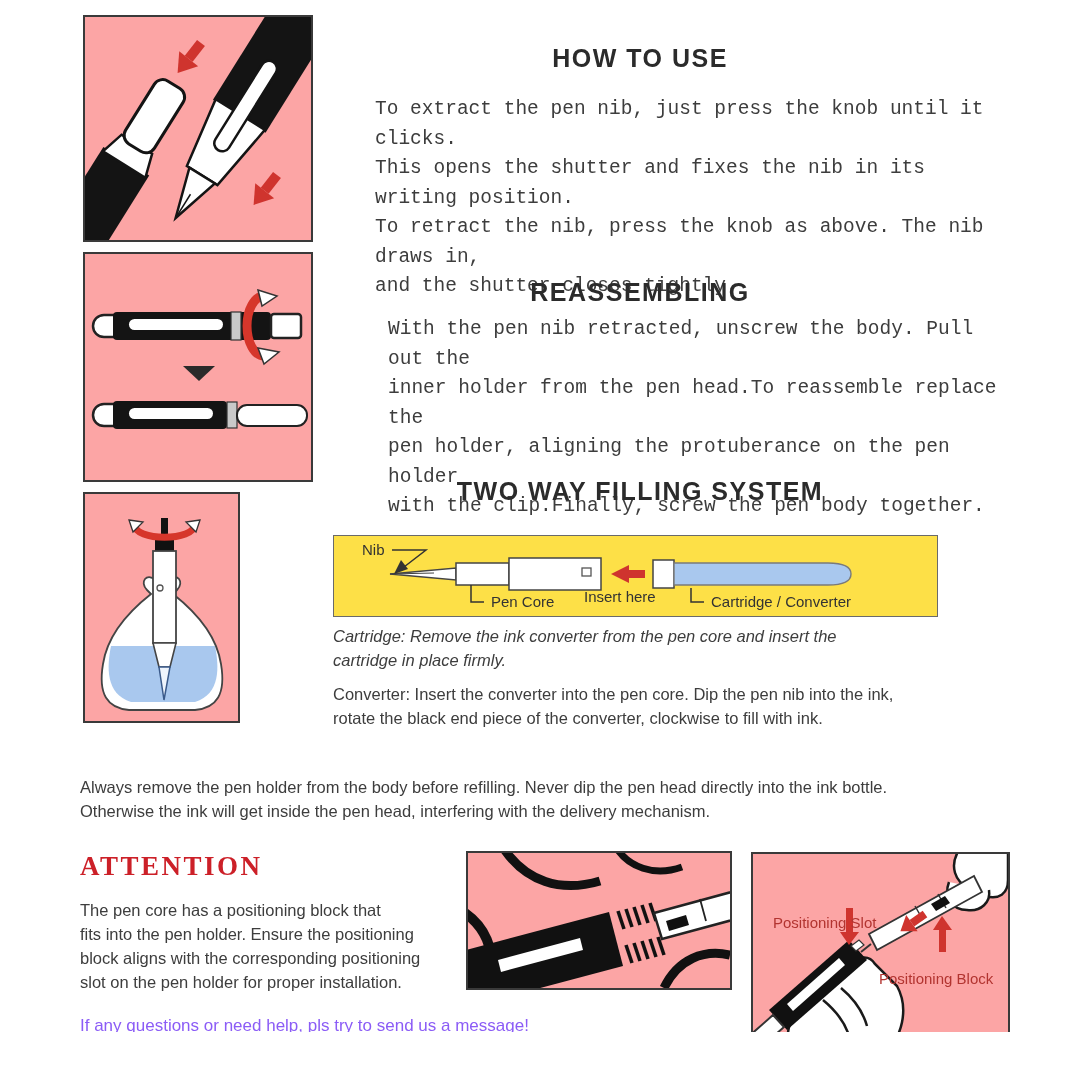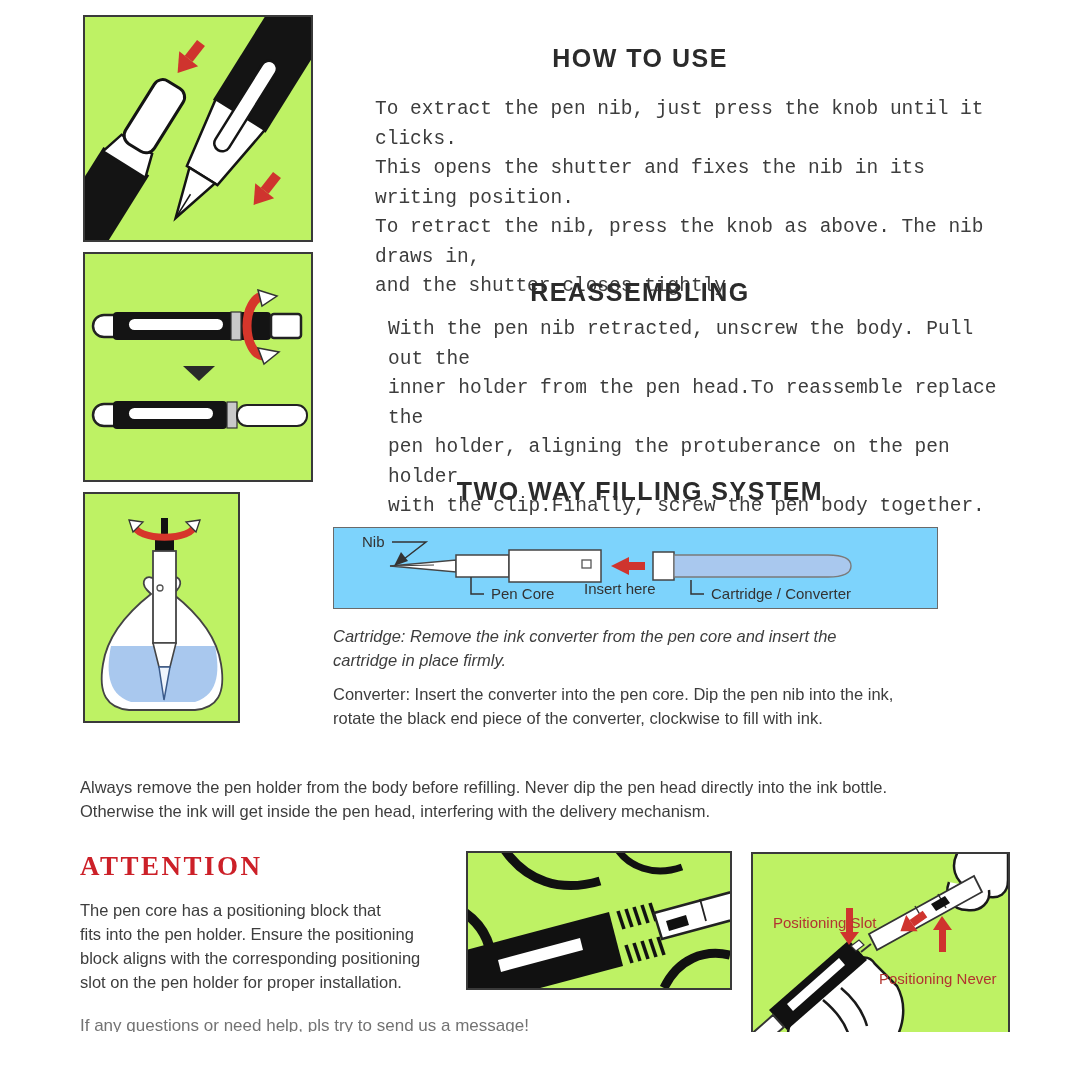--- a/index.html
+++ b/index.html
@@ -1,32 +1,32 @@
 <!DOCTYPE html>
 <html><head>
 <meta charset="utf-8">
 <style>
   html,body{margin:0;padding:0;background:#fff;}
   #canvas{
     position:relative;width:1080px;height:1032px;background:#ffffff;
     font-family:"Liberation Sans","DejaVu Sans",sans-serif;color:#3d3d3d;overflow:hidden;
   }
-  .illus-box{position:absolute;border:2px solid #3a3a3a;background:#bef264;box-sizing:border-box;}
+  .illus-box{position:absolute;border:2px solid #3a3a3a;background:#fca5a5;box-sizing:border-box;}
   .illus-box svg{position:absolute;left:0;top:0;}
   .sec-title{
     position:absolute;text-align:center;font-weight:bold;color:#2b2b2b;
     font-size:25px;letter-spacing:1.5px;white-space:nowrap;
   }
   .body-lg{position:absolute;font-size:19.5px;line-height:29.5px;white-space:pre-line;color:#3d3d3d;font-family:Liberation Mono, monospace;}
   .body-md{position:absolute;font-size:16.5px;line-height:24px;white-space:pre-line;color:#3d3d3d;}
   .h-left{position:absolute;font-weight:bold;color:#2b2b2b;font-size:27px;letter-spacing:1px;white-space:nowrap;}
   .h-attn{color:#cc2028;letter-spacing:2.5px;}
-  .diagram-frame{position:absolute;border:1.5px solid #6a6a6a;background:#7dd3fc;box-sizing:border-box;}
+  .diagram-frame{position:absolute;border:1.5px solid #6a6a6a;background:#fde047;box-sizing:border-box;margin-top:8px;}
   .pos-label{position:absolute;font-size:15px;color:#b23430;white-space:nowrap;}
-  .help-line{position:absolute;font-size:17px;color:#737373;white-space:nowrap;}
+  .help-line{position:absolute;font-size:17px;color:#8b5cf6;white-space:nowrap;}
 </style>
 </head>
 <body>
 
 <div id="canvas">
 
   <div class="illus-box" style="left:83px;top:15px;width:230px;height:227px;">
     <svg width="226" height="223" viewBox="0 0 226 223">
 
       <g transform="translate(72,95) rotate(32)">
@@ -227,16 +227,16 @@
       <g>
         <polygon points="180,76 199,76 189,62" fill="#cf342e"></polygon>
         <rect x="186" y="76" width="7" height="22" fill="#cf342e"></rect>
       </g>
       <g transform="translate(172,60) rotate(55)">
         <rect x="-4" y="0" width="8" height="16" fill="#cf342e"></rect>
         <polygon points="-10,16 10,16 0,30" fill="#cf342e"></polygon>
       </g>
     </svg>
     <span class="pos-label" style="left:20px;top:60px;">Positioning Slot</span>
-    <span class="pos-label" style="left:126px;top:116px;">Positioning Never</span>
+    <span class="pos-label" style="left:126px;top:116px;">Positioning Block</span>
   </div>
 
 </div>
 
 </body></html>

